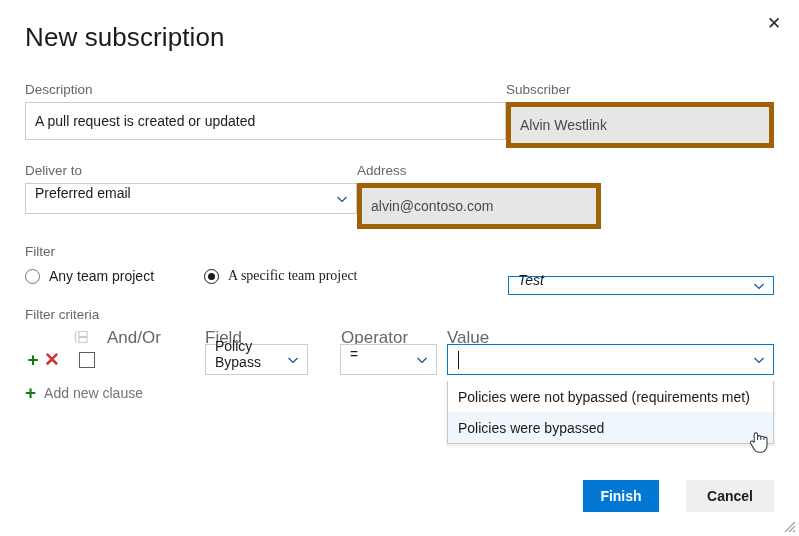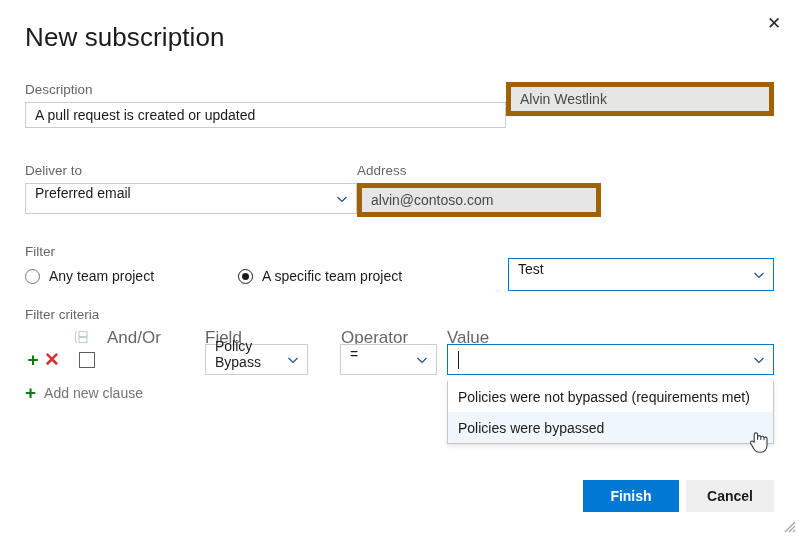--- a/index.html
+++ b/index.html
@@ -62,21 +62,21 @@
 
   .txt-input {
     box-sizing: border-box;
     width: 100%;
     height: 20px;
     border: 1px solid #cccccc;
     background: #ffffff;
     font-family: "Liberation Sans", sans-serif;
     font-size: 14px;
     color: #1b1b1b;
-    padding: 12px 9px;
+    padding: 18px 9px;
     outline: none;
   }
   .txt-input.disabled {
     background: #e6e6e6;
     border: 5px solid #a16207;
     color: #4a4a4a;
   }
 
   
   .combo {
@@ -110,21 +110,21 @@
   .col-subs { position: absolute; left: 481px; top: 0; width: 268px; }
 
   .row-deliver { position: absolute; left: 25px; top: 163px; width: 749px; }
   .col-deliver { position: absolute; left: 0;   top: 0; width: 332px; }
   .col-address { position: absolute; left: 332px; top: 0; width: 244px; }
 
   
   .filter-label { position: absolute; left: 25px; top: 244px; }
   .radio-group { position: absolute; left: 25px; top: 268px; display: flex; align-items: center; }
   .radio-opt { display: flex; align-items: center; cursor: pointer; user-select: none; }
-  .radio-opt + .radio-opt { margin-left: 84px; }
+  .radio-opt + .radio-opt { margin-left: 50px; font-family: Liberation Serif, serif; }
   .radio-mark {
     width: 13px; height: 13px;
     border: 1px solid #767676;
     border-radius: 50%;
     background: #ffffff;
     display: inline-block;
     position: relative;
     margin-right: 9px;
     flex: none;
   }
@@ -133,21 +133,21 @@
     content: "";
     position: absolute;
     left: 50%; top: 50%;
     width: 7px; height: 7px;
     margin: -3.5px 0 0 -3.5px;
     border-radius: 50%;
     background: #1b1b1b;
   }
   .radio-text { font-size: 14px; color: #1b1b1b; }
 
-  .project-combo { position: absolute; left: 508px; top: 258px; width: 266px; height: 33px; }
+  .project-combo { position: absolute; left: 508px; top: 276px; width: 266px; height: 19px; font-style: italic; }
 
   
   .criteria-label { position: absolute; left: 25px; top: 307px; }
 
   .crit-head { position: absolute; top: 328px; font-size: 17px; color: #666666; }
   .crit-head-andor { left: 107px; }
   .crit-head-field { left: 205px; }
   .crit-head-oper  { left: 341px; }
   .crit-head-value { left: 447px; }
 
@@ -275,21 +275,21 @@
     font-size: 14px;
     font-weight: 600;
     cursor: pointer;
     display: flex;
     align-items: center;
     justify-content: center;
   }
   .btn-primary {
     left: 583px;
     top: 480px;
-    width: 96px;
+    width: 76px;
     background: #0078d4;
     color: #ffffff;
   }
   .btn-secondary {
     left: 686px;
     top: 480px;
     width: 88px;
     background: #efefef;
     color: #1b1b1b;
   }
@@ -321,20 +321,21 @@
   <div class="close-btn">✕</div>
 
   <div class="title">New subscription</div>
 
   <div class="row-desc">
     <div class="col-desc">
       <span class="field-label">Description</span>
       <input class="txt-input" type="text" value="A pull request is created or updated" style="">
     </div>
     <div class="col-subs">
+      <span class="field-label">Subscriber</span>
       <input class="txt-input disabled" type="text" disabled="" value="Alvin Westlink" style="">
     </div>
   </div>
 
   <div class="row-deliver">
     <div class="col-deliver">
       <span class="field-label">Deliver to</span>
       <div class="combo">
         <span>Preferred email</span>
         <svg class="chev" viewBox="0 0 12 12">

